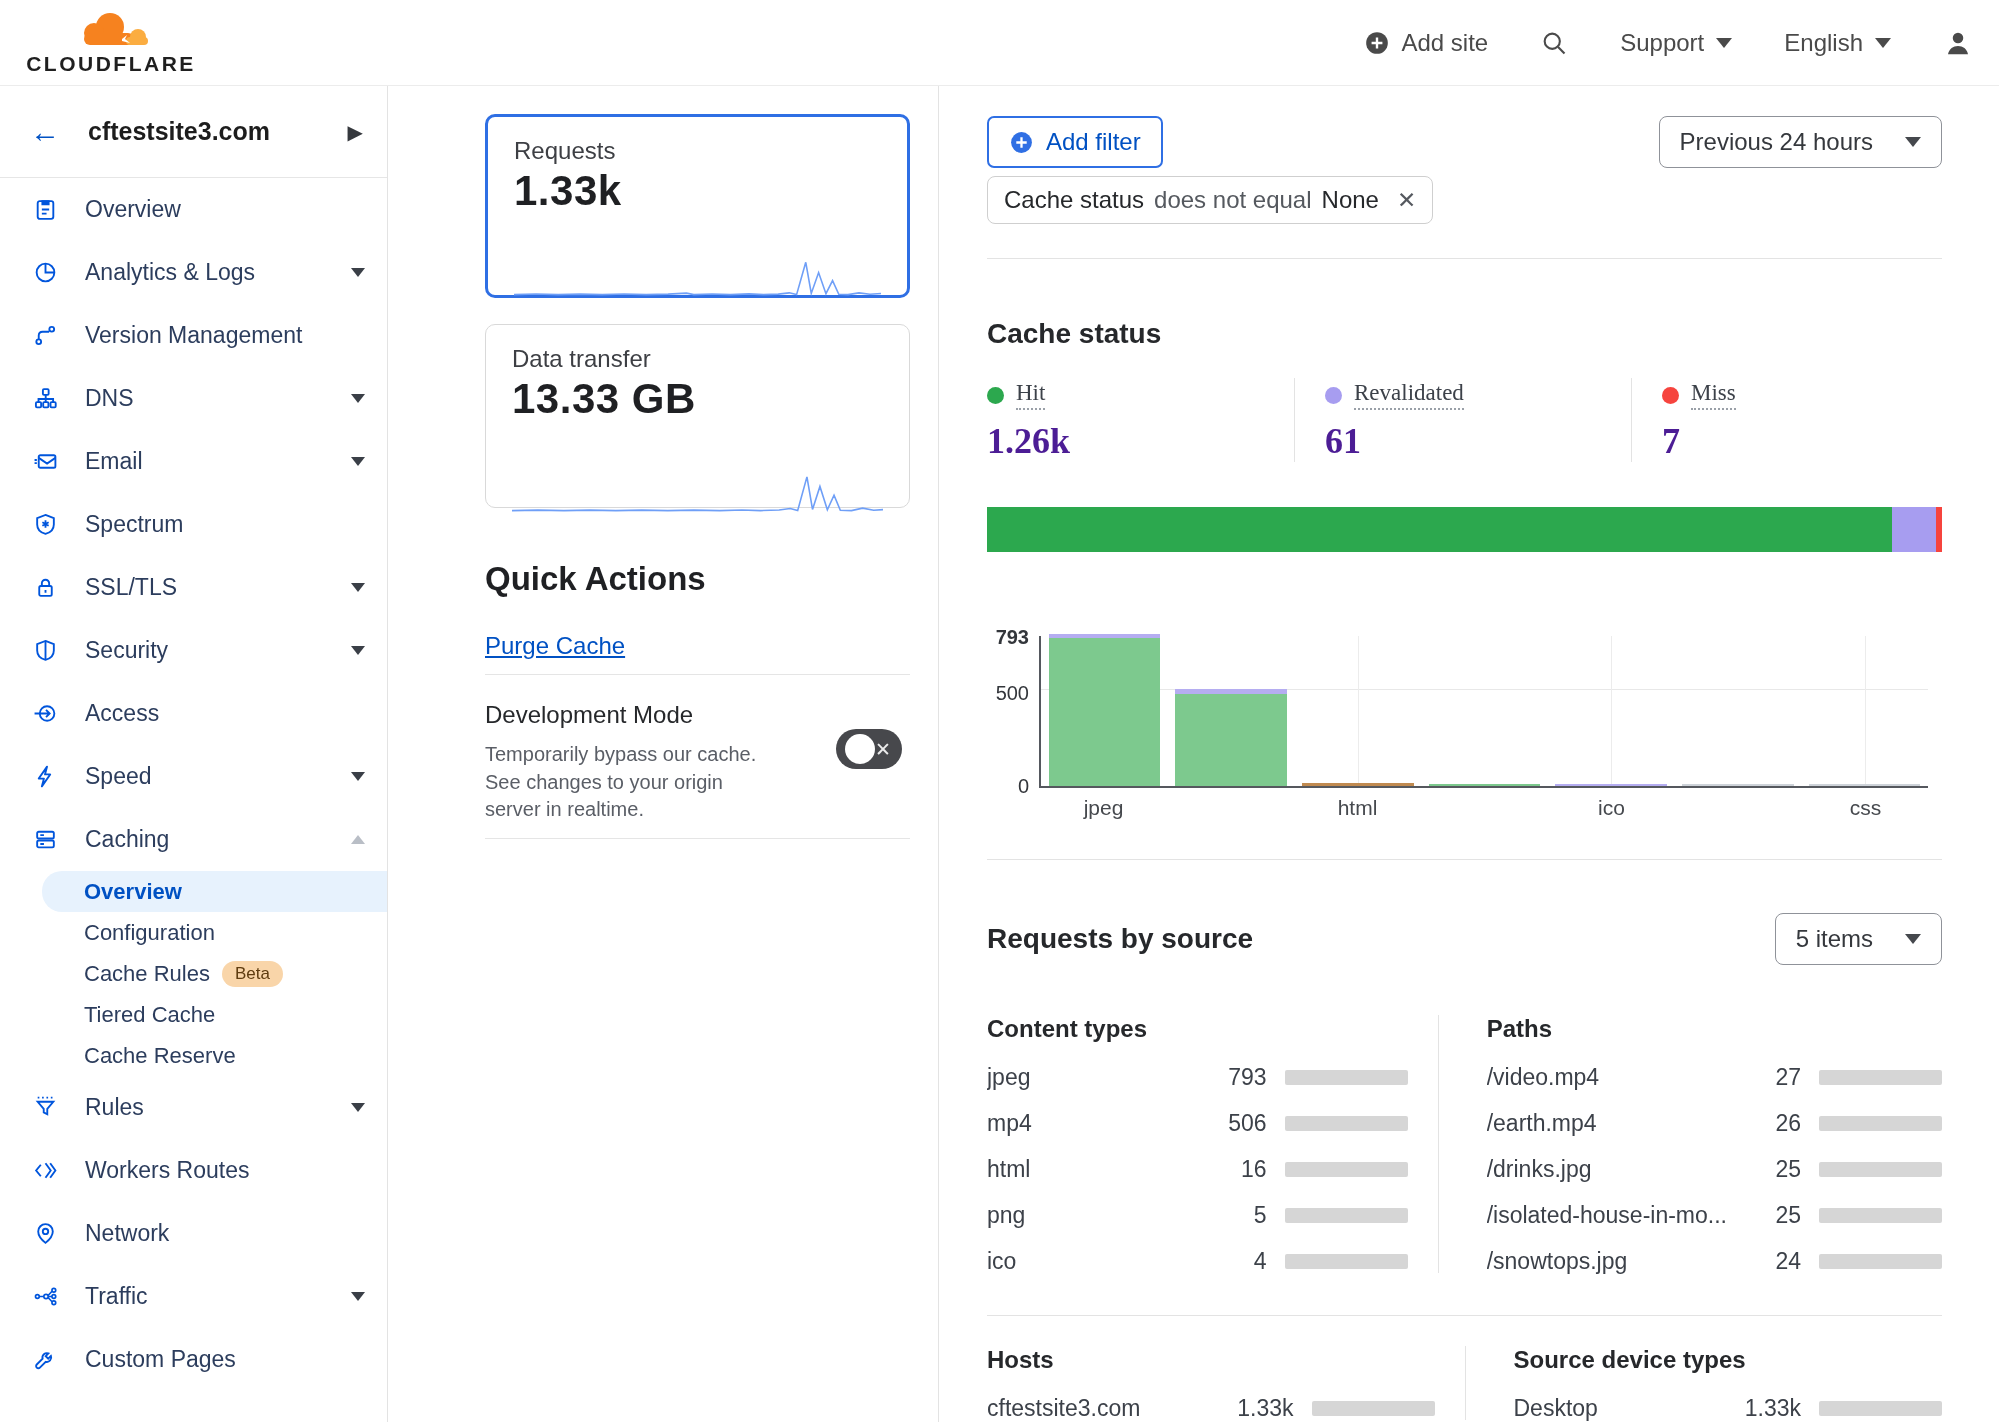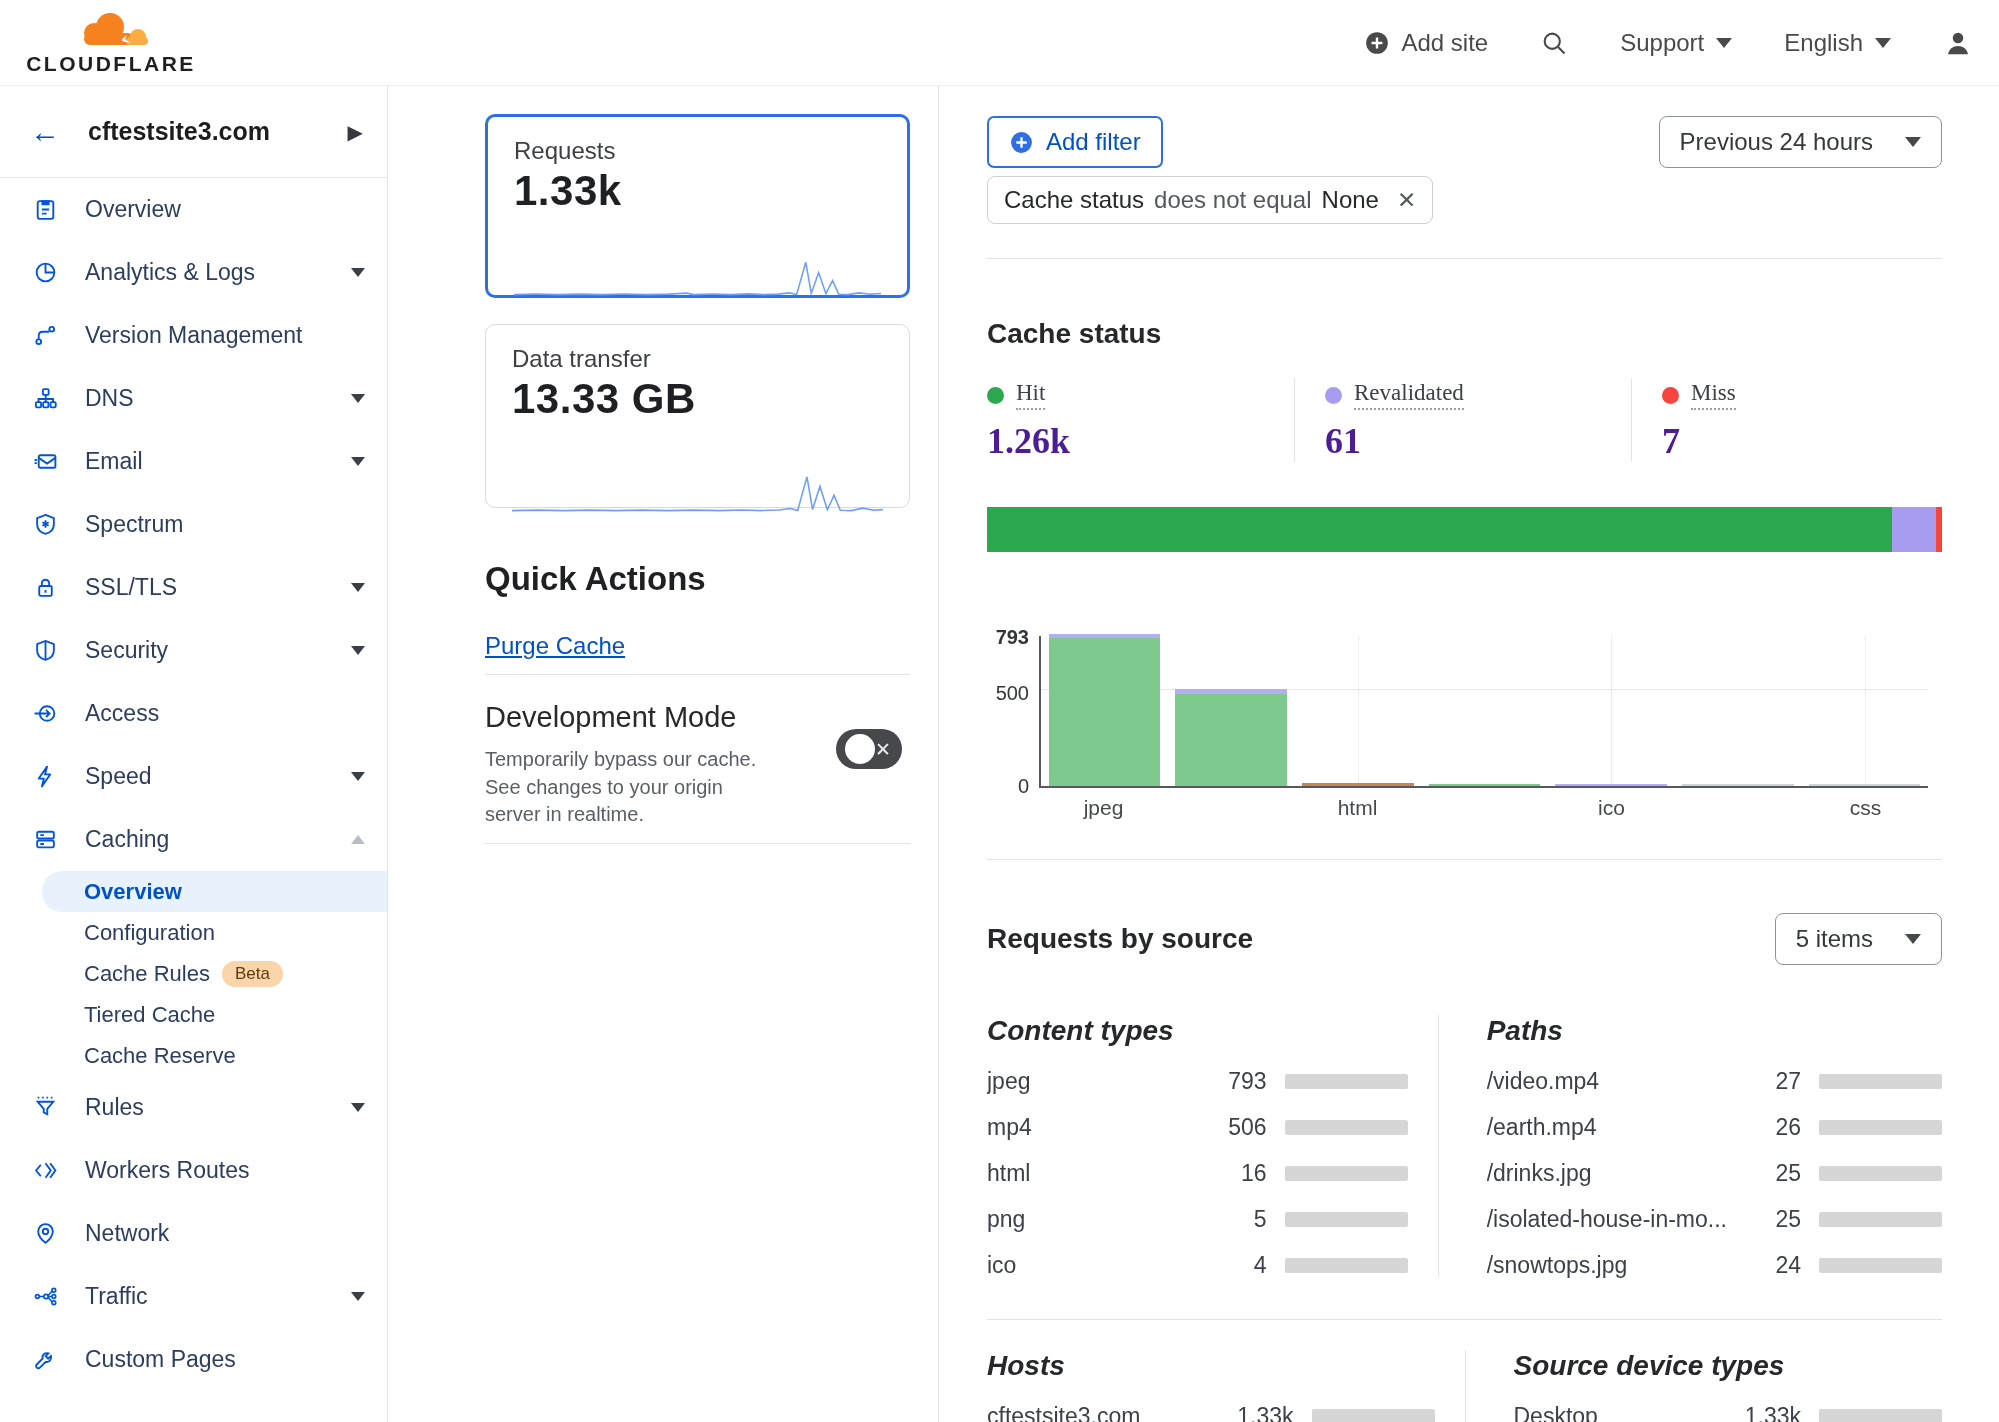--- a/index.html
+++ b/index.html
@@ -36,21 +36,21 @@
   .card { width:425px; height:184px; border:1px solid #d9d9d9; border-radius:10px; padding:20px 26px 14px; cursor:pointer; background:#fff; }
   .card.sel { border:3px solid #2f6fe4; }
   .card-label { font-size:24px; color:#3d3f44; }
   .card-value { font-size:42px; font-weight:600; color:#1f2023; margin-top:2px; letter-spacing:.5px; }
   .spark { width:100%; height:44px; margin-top:48px; display:block; }
   .card.sel .spark { margin-top:40px; }
   .qa-title { font-size:33px; font-weight:700; color:#1f2023; margin-top:52px; }
   .purge { display:inline-block; margin-top:34px; font-size:24px; color:#0051c3; text-decoration:underline; cursor:pointer; }
   .mid hr { border:none; border-top:1px solid #e5e5e5; width:425px; margin-top:14px; }
   .dev { position:relative; width:425px; margin-top:26px; }
-  .dev-title { font-size:29px; color:#26282b; }
+  .dev-title { font-size:24px; color:#26282b; }
   .dev-desc { font-size:20px; color:#5a5e66; line-height:1.38; margin-top:12px; width:290px; }
   .toggle { position:absolute; right:8px; top:28px; width:66px; height:40px; border-radius:20px;
     background:#47484c; display:flex; align-items:center; padding:0 9px; justify-content:space-between; cursor:pointer; }
   .knob { width:30px; height:30px; border-radius:50%; background:#fff; }
   .toggle-x { color:#ececec; font-size:19px; margin-right:2px; }
 
   
   .main { flex:1; padding:30px 57px 0 48px; min-width:0; }
   .frow { display:flex; justify-content:space-between; align-items:flex-start; }
   .btn-addfilter { display:flex; align-items:center; gap:12px; border:2px solid #2f6fe4; color:#0051c3;
@@ -86,21 +86,21 @@
   .cchart-col { flex:1; display:flex; flex-direction:column; justify-content:flex-end; align-items:center; height:100%; }
   .cstack { width:88%; display:flex; flex-direction:column; justify-content:flex-end; }
   .xlabels { display:flex; margin:8px 14px 0 52px; }
   .xlab { flex:1; text-align:center; font-size:21px; color:#46494e; border-left:2px solid transparent; }
 
   .rbs-row { display:flex; justify-content:space-between; align-items:center; margin-top:53px; }
   .rbs-title { font-size:28px; font-weight:700; color:#26282b; }
   .cols { display:grid; grid-template-columns:1fr 1fr; margin-top:50px; }
   .col2 { border-left:1px solid #e3e3e3; padding-left:48px; }
   .col1 { padding-right:30px; }
-  .tbl-h { font-size:28px; font-weight:700; color:#26282b;font-style:italic; }
+  .tbl-h { font-size:24px; font-weight:700; color:#26282b; }
   .trow { display:flex; align-items:center; margin-top:22px; height:24px; }
   .trow-label { flex:1; font-size:23px; color:#3c4149; white-space:nowrap; overflow:hidden; }
   .trow-val { width:74px; text-align:right; font-size:23px; color:#3c4149; flex:none; }
   .track { width:123px; height:15px; background:#d6d6d6; border-radius:2px; margin-left:18px; flex:none; overflow:hidden; }
   .fill { height:100%; background:#1573e6; border-radius:2px 0 0 2px; min-width:3px; }
   .bottomdiv { border:none; border-top:1px solid #e3e3e3; margin-top:42px; }
   .cols.tight { margin-top:30px; }
 </style>
 </head>
 <body>

